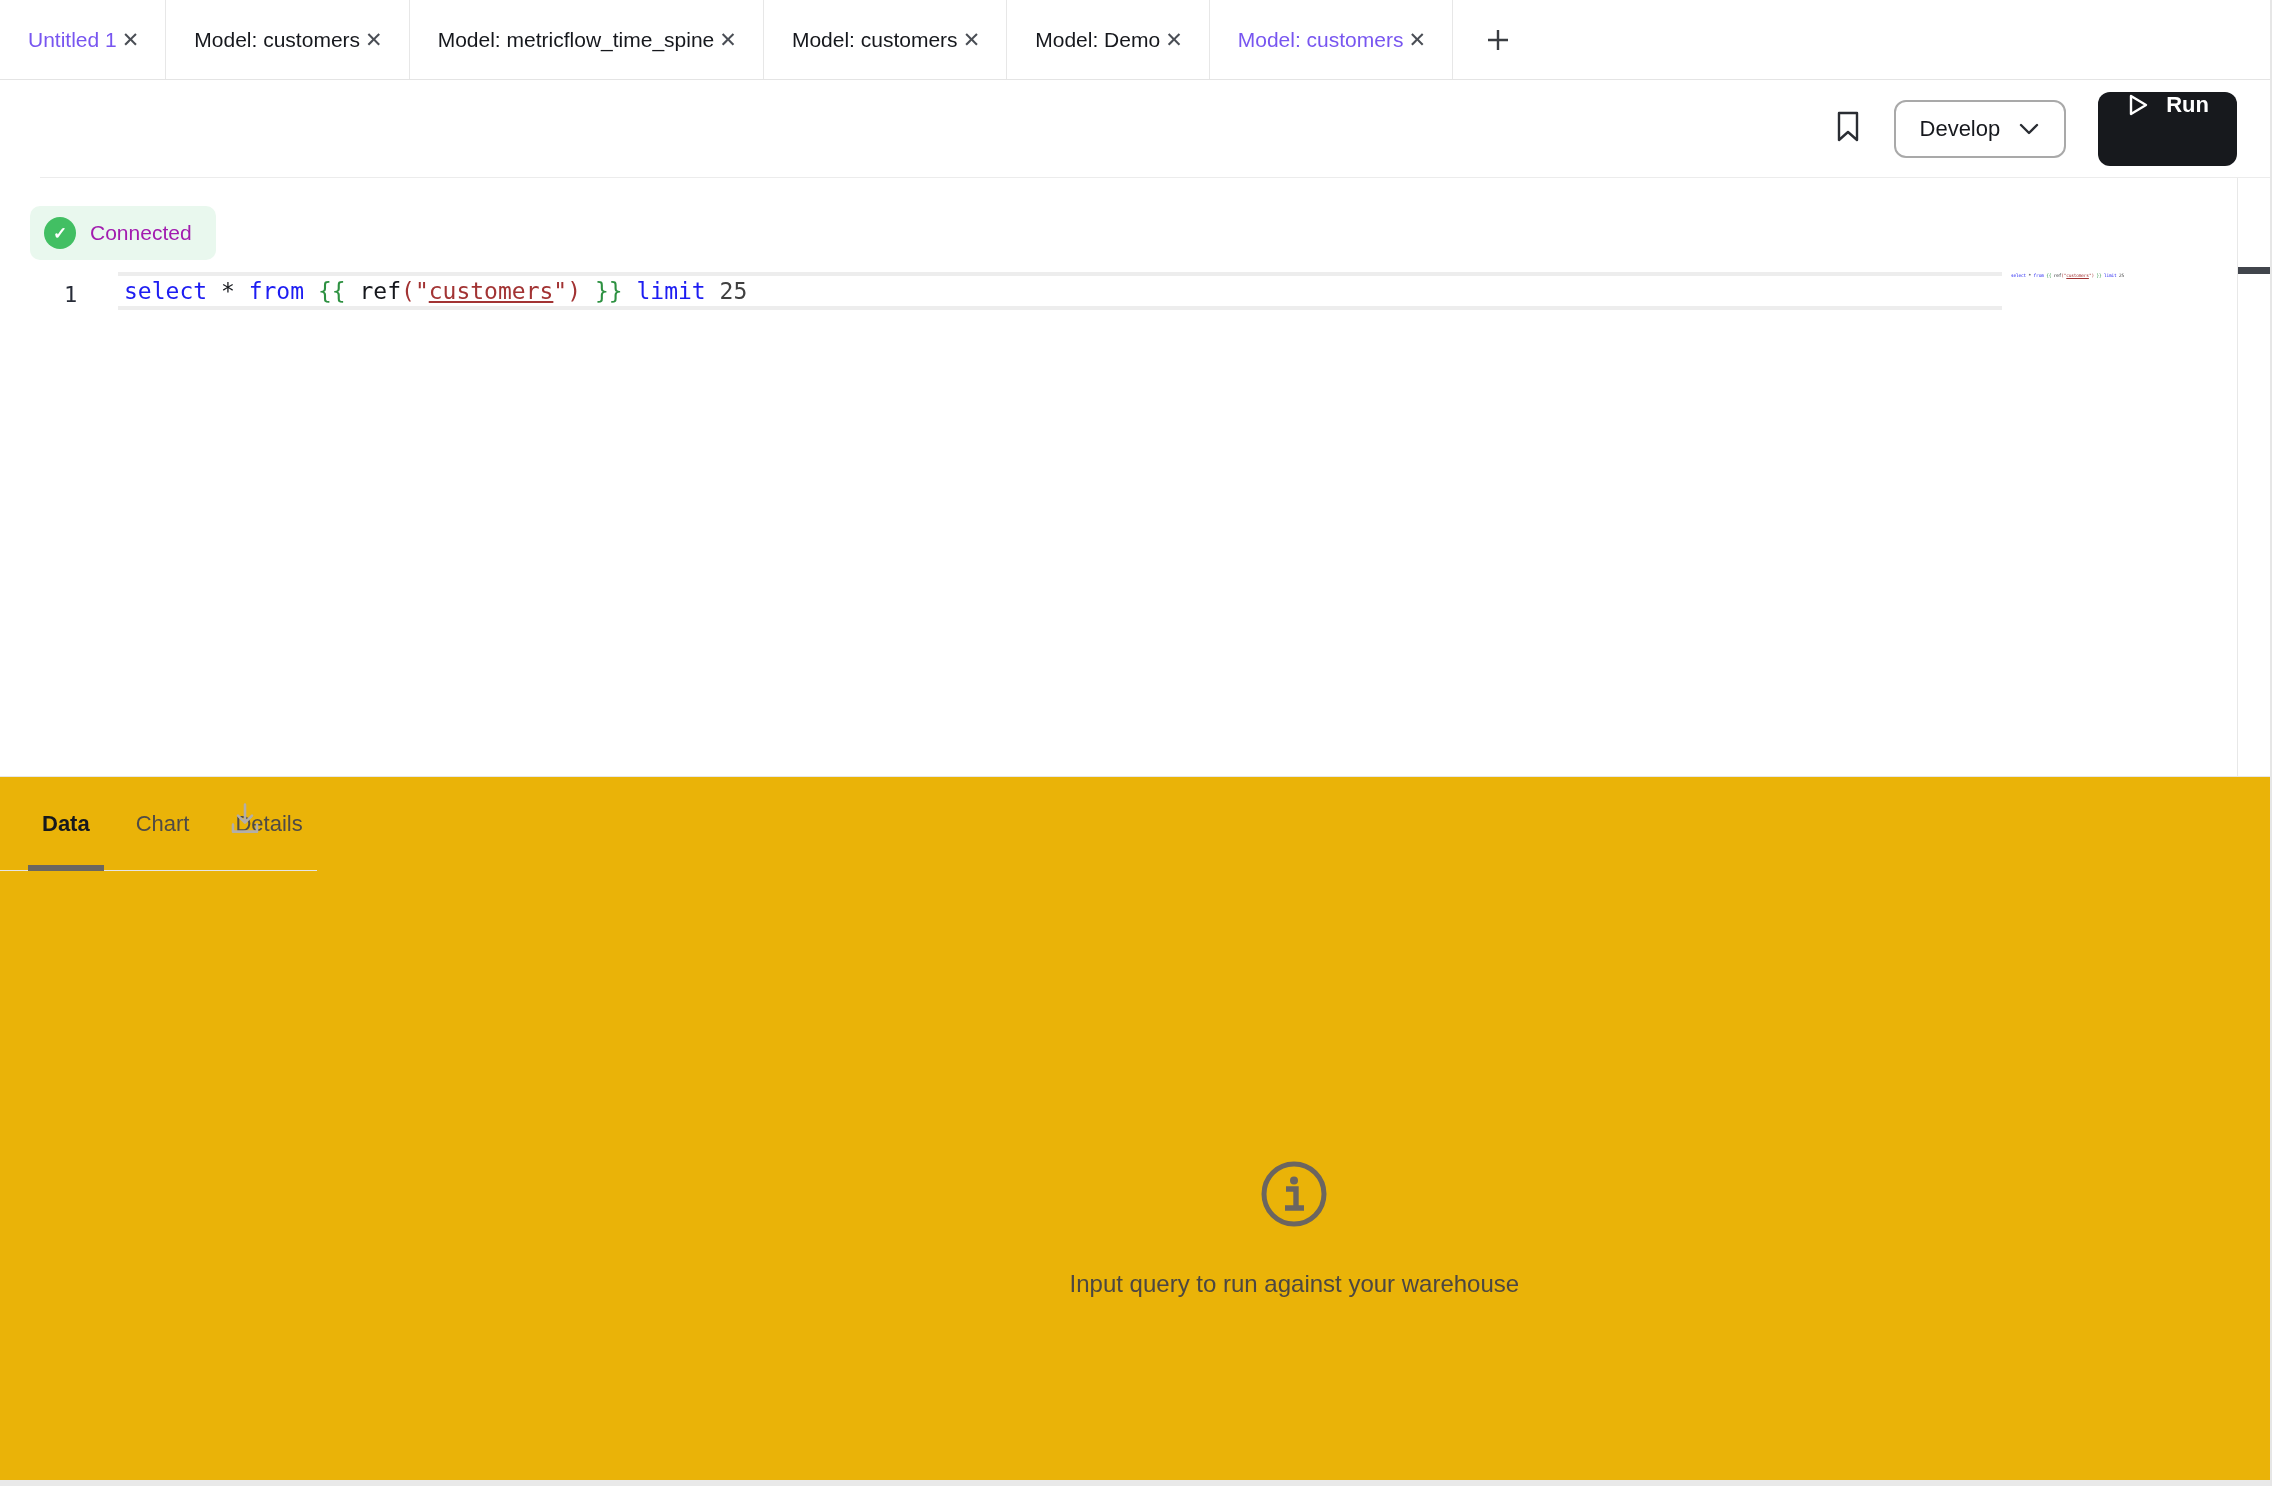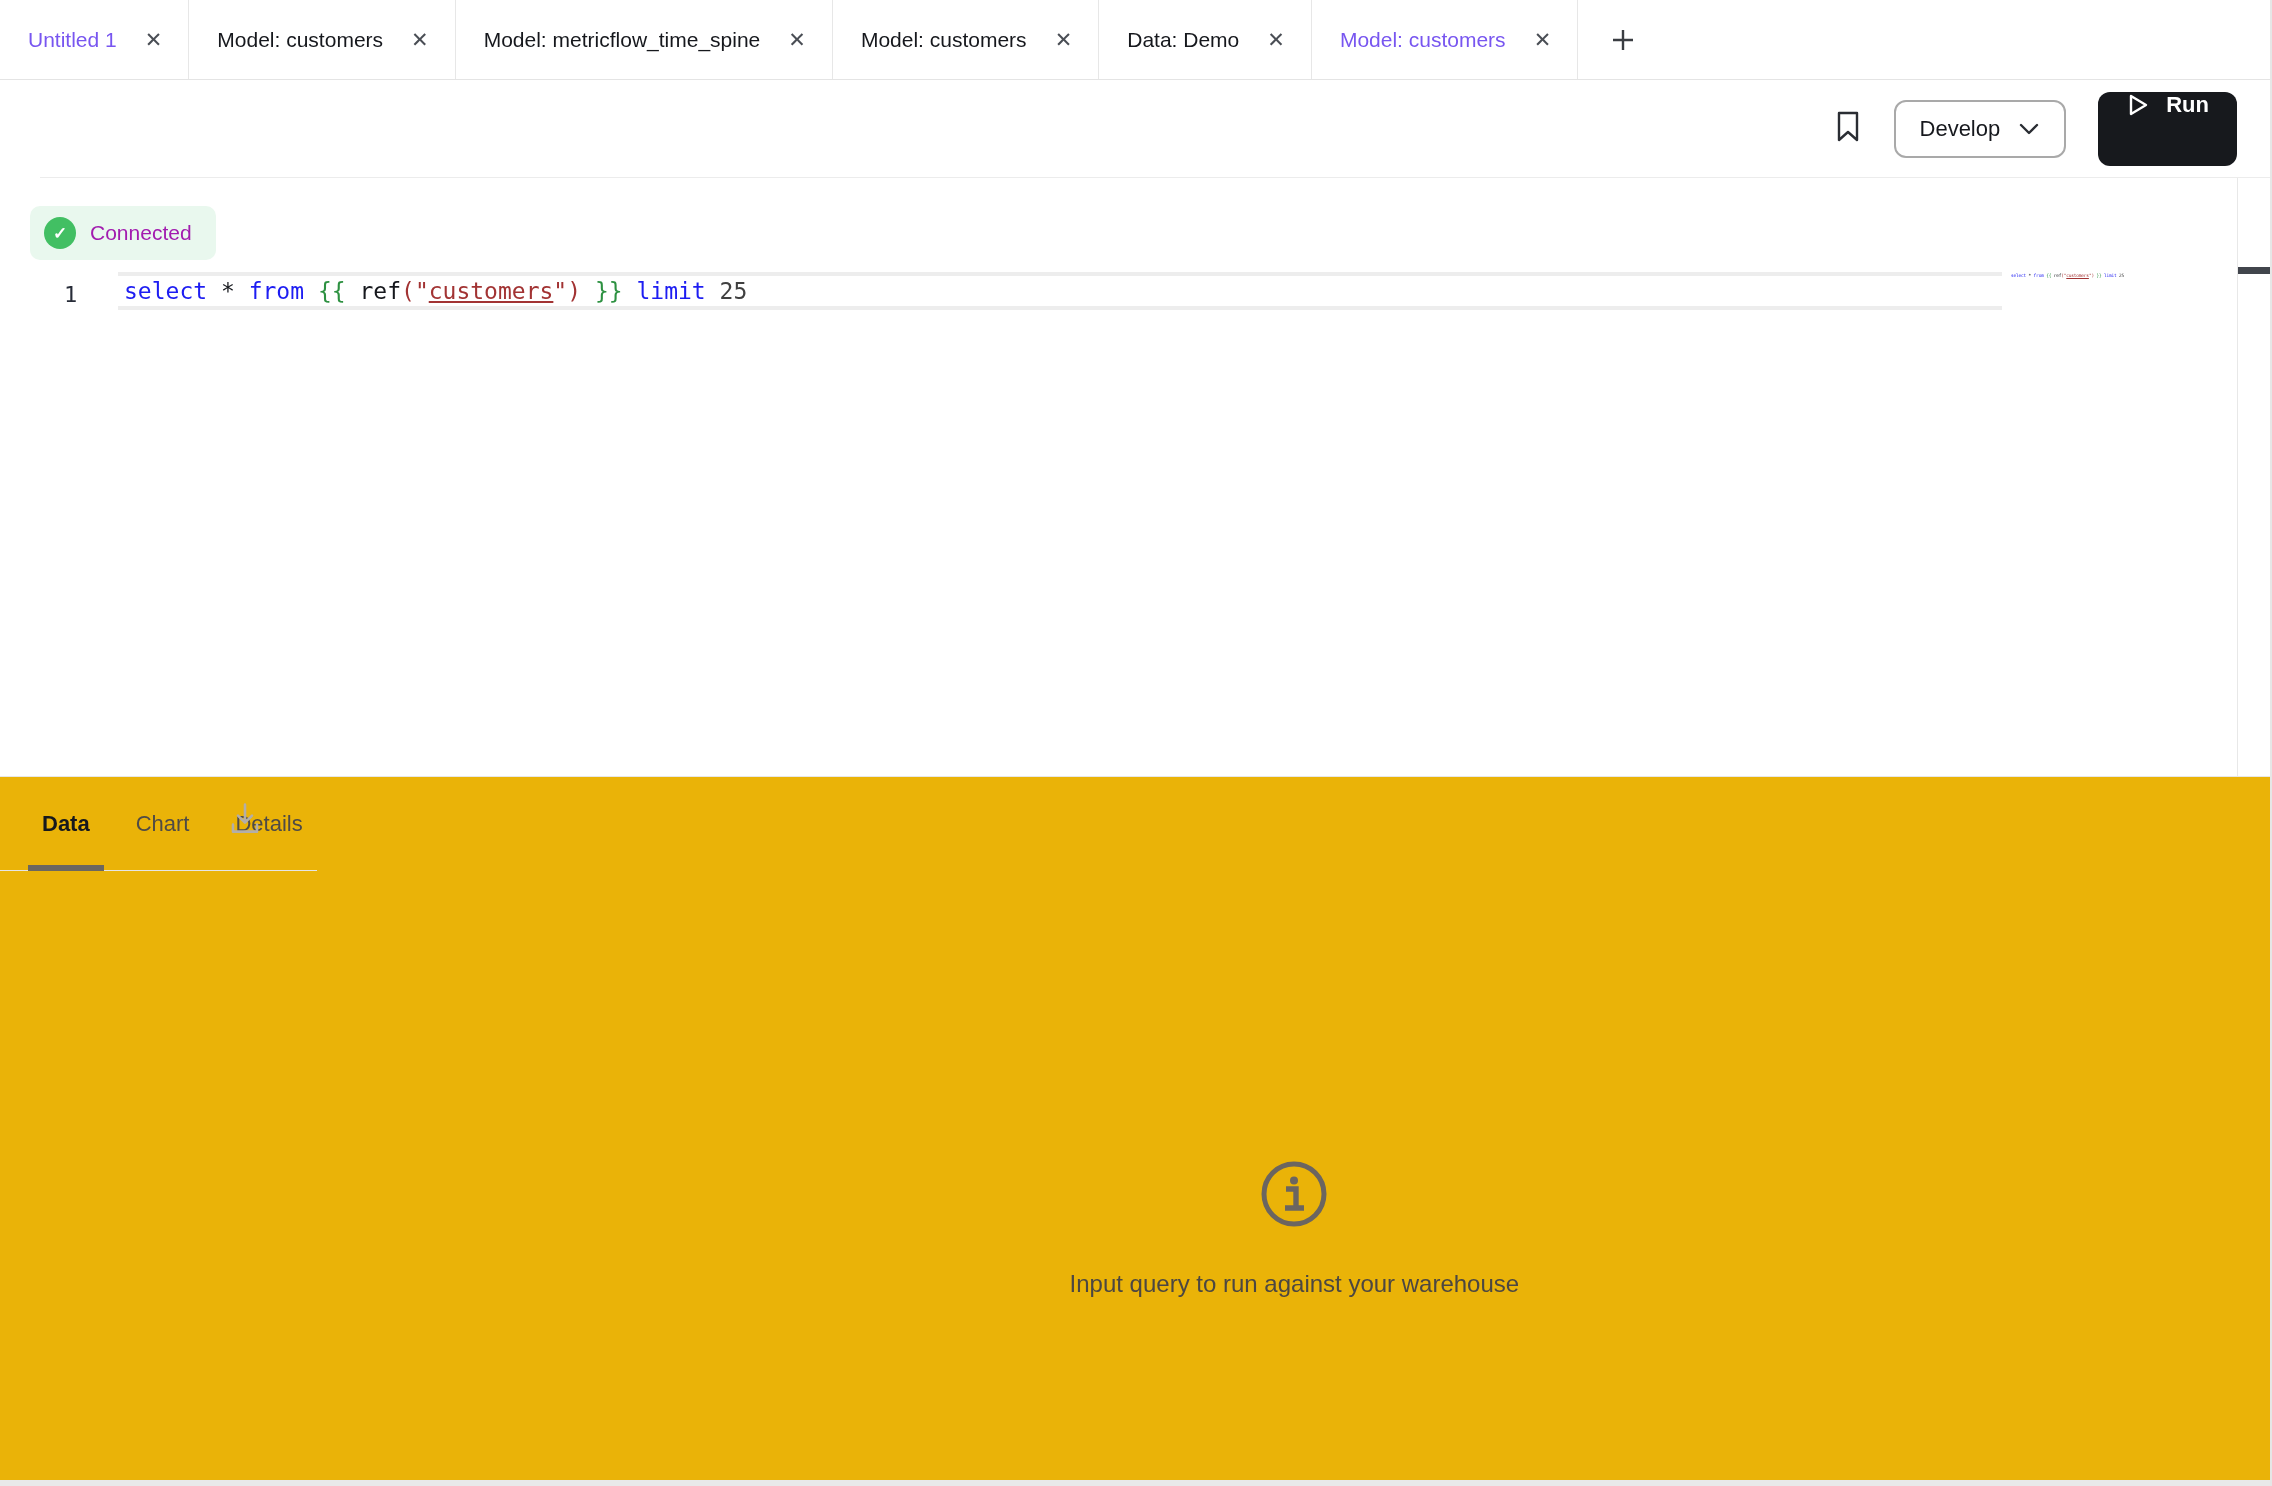--- a/index.html
+++ b/index.html
@@ -4,21 +4,21 @@
 <style>
   * { margin:0; padding:0; box-sizing:border-box; }
   html,body { width:2272px; height:1486px; background:#ffffff;
               font-family:"Liberation Sans", sans-serif; color:#16181d; overflow:hidden; }
   .app { position:relative; width:2272px; height:1486px; background:#fff; }
   .app::after { content:""; position:absolute; top:0; right:0; width:2px; height:100%;
                 background:#e6e6e6; pointer-events:none; }
 
   
   .tabbar { display:flex; align-items:stretch; height:80px; border-bottom:1px solid #e4e4e4; background:#fff; }
-  .tab { display:flex; align-items:center; gap:28px; padding:0 26px 0 28px;
+  .tab { display:flex; align-items:center; gap:5px; padding:0 26px 0 28px;
          border-right:1px solid #e7e7e7; cursor:pointer; white-space:nowrap; }
   .tab-label { font-size:21px; color:#16181d; }
   .tab.accent .tab-label { color:#7856F0; }
   .tab .close-icon { font-size:21px; color:#4a4e55; font-weight:400; line-height:1; }
   .newtab { display:flex; align-items:center; padding:0 30px; cursor:pointer; }
   .newtab svg { display:block; }
 
   
   .toolbar { height:98px; border-bottom:1px solid #ececec; display:flex; align-items:center;
              justify-content:flex-end; gap:32px; padding-right:35px; background:#fff;margin-left:40px; }
@@ -100,21 +100,21 @@
       </div>
       <div class="tab">
         <span class="tab-label">Model: metricflow_time_spine</span>
         <span class="close-icon">✕</span>
       </div>
       <div class="tab">
         <span class="tab-label">Model: customers</span>
         <span class="close-icon">✕</span>
       </div>
       <div class="tab">
-        <span class="tab-label">Data: Demo</span>
+        <span class="tab-label">Model: Demo</span>
         <span class="close-icon">✕</span>
       </div>
       <div class="tab accent">
         <span class="tab-label">Model: customers</span>
         <span class="close-icon">✕</span>
       </div>
       <div class="newtab">
       <span>
         <svg width="30" height="30" viewBox="0 0 30 30">
           <path d="M15 5 V25 M5 15 H25" stroke="#3a3d42" stroke-width="2.4" fill="none"></path>

